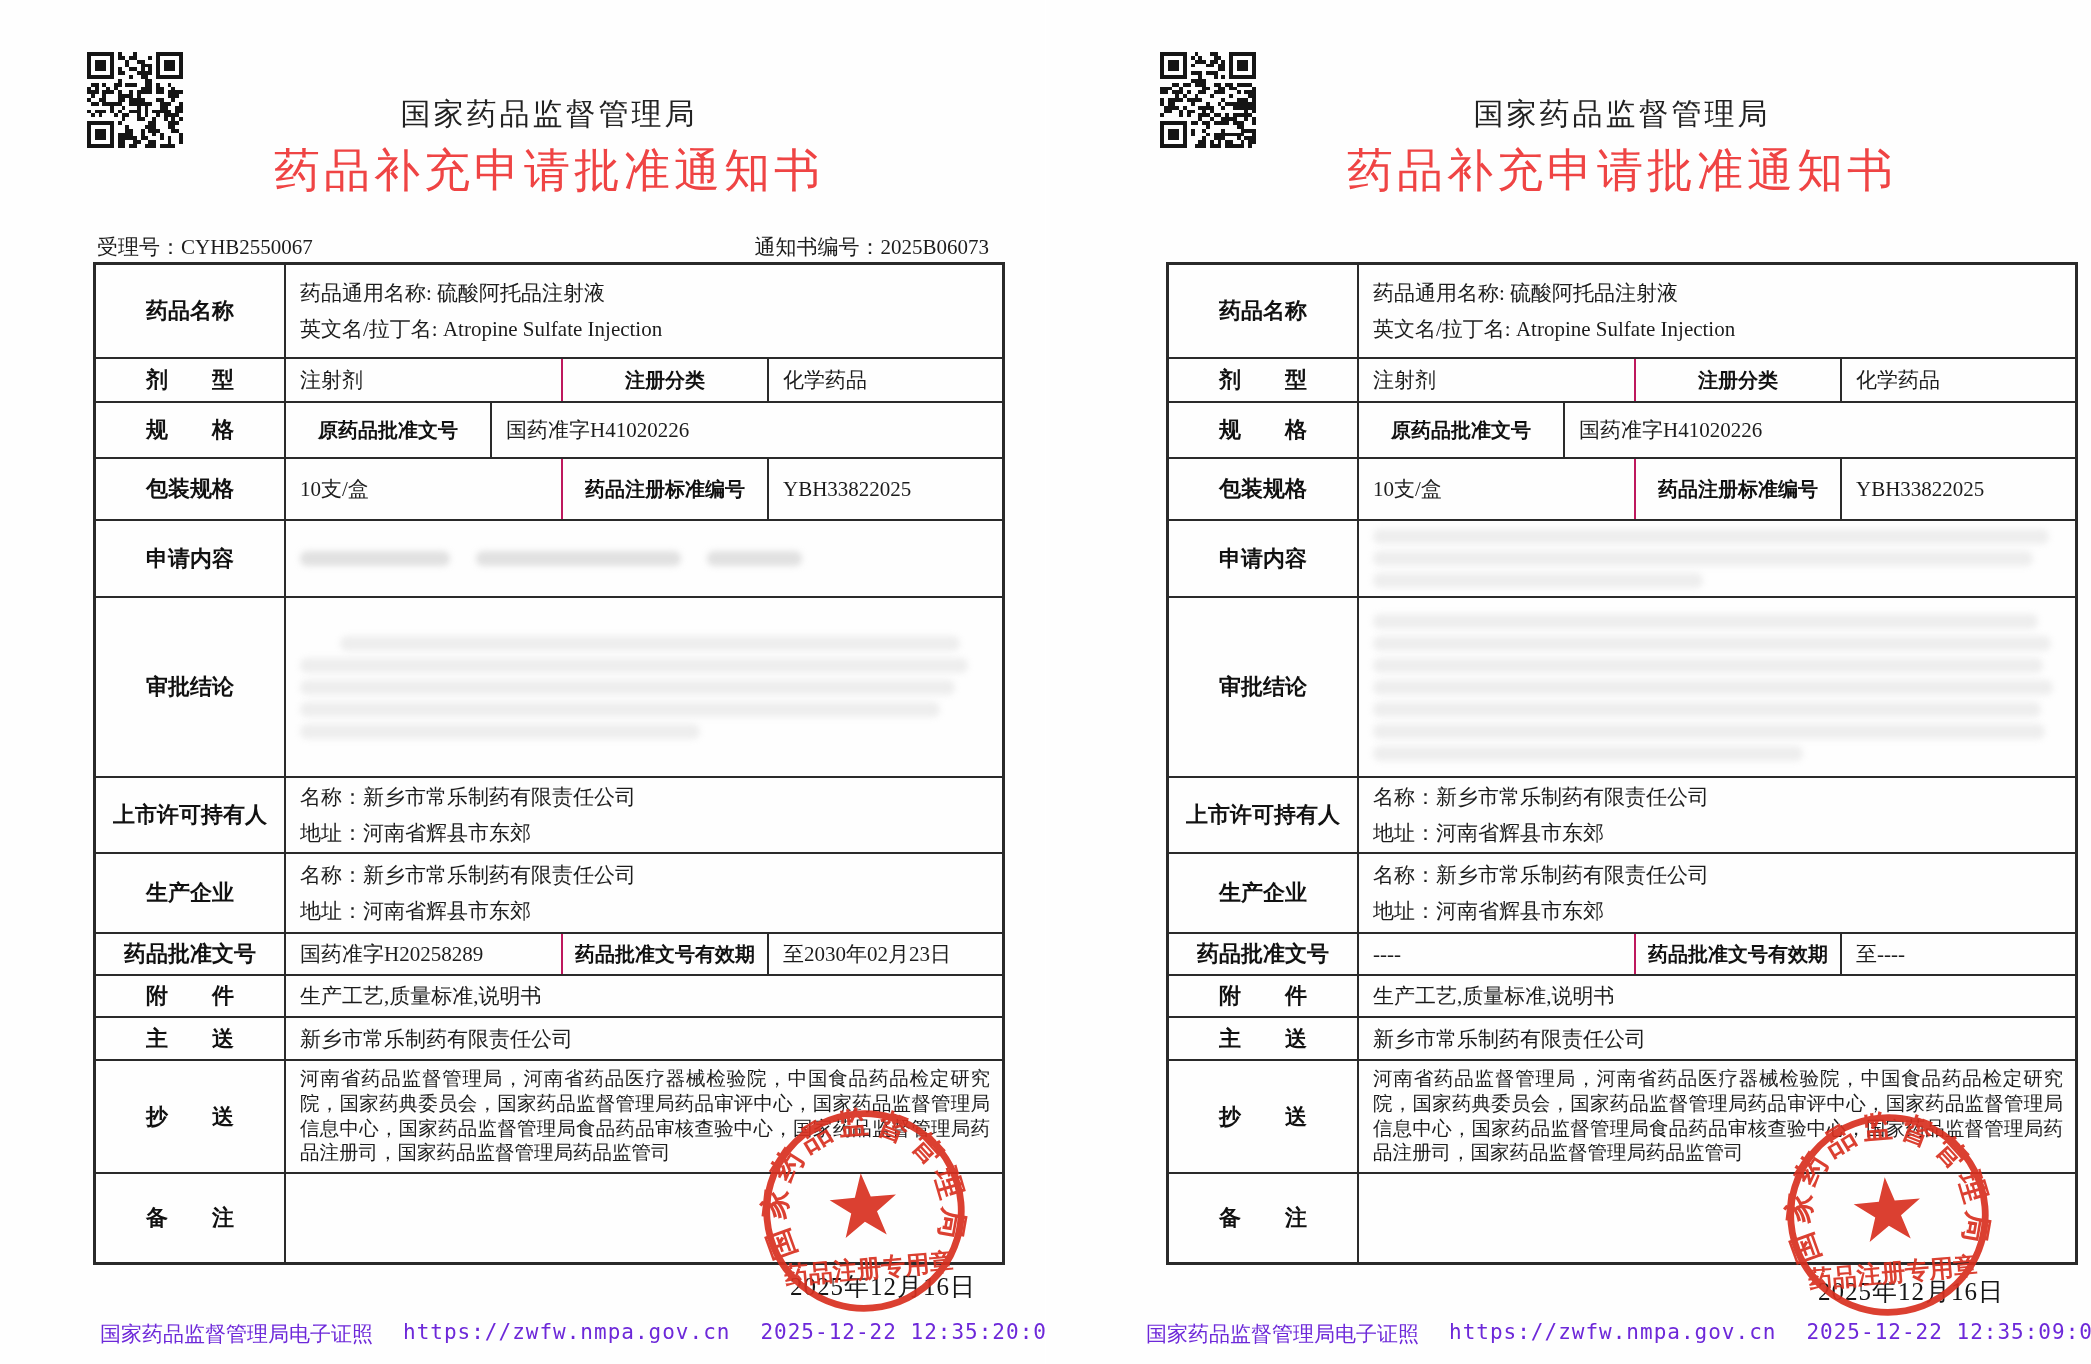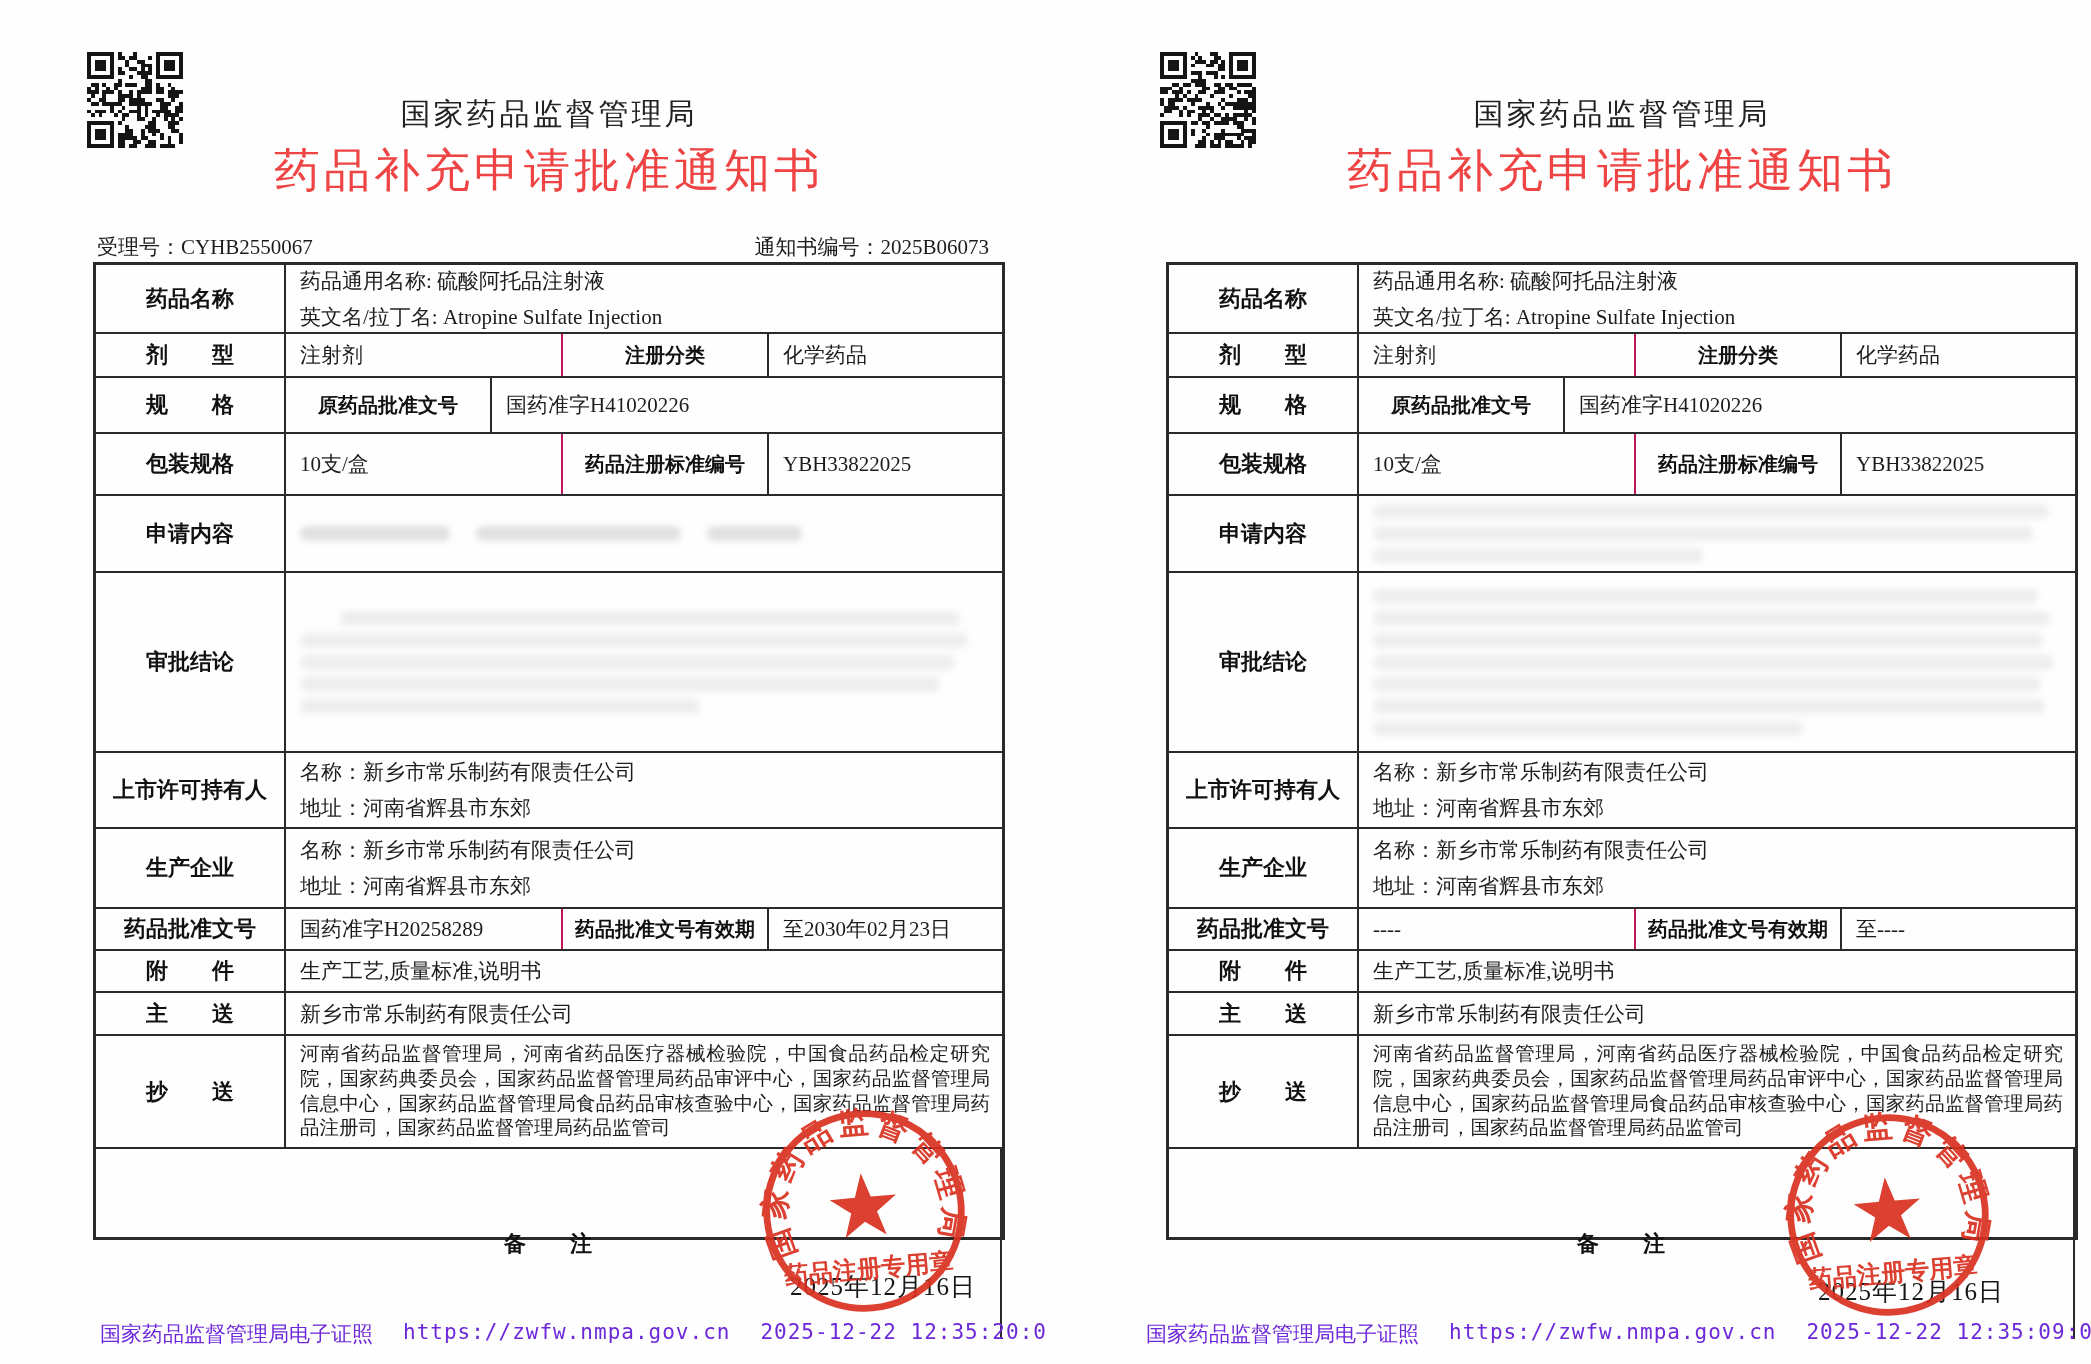--- a/index.html
+++ b/index.html
@@ -26,22 +26,22 @@
   .meta {
     position:absolute; top:233px; left:var(--tl); width:912px; box-sizing:border-box;
     display:flex; justify-content:space-between; font-size:21px; padding:0 16px 0 4px;
   }
 
   .tbl {
     position:absolute; top:262px; left:var(--tl); width:912px; box-sizing:border-box;
     border:3px solid #2a2a2a; background:transparent;
   }
   .row { display:flex; box-sizing:border-box; border-bottom:2px solid #2a2a2a; }
-  .row:last-child { border-bottom:none;flex-direction:column; }
-  .r1{height:69px}.r2{height:44px}.r3{height:56px}.r4{height:62px}.r5{height:77px}
+  .row:last-child { border-bottom:none; }
+  .r1{height:94px}.r2{height:44px}.r3{height:56px}.r4{height:62px}.r5{height:77px}
   .r6{height:180px}.r7{height:76px}.r8{height:80px}.r9{height:42px}.r10{height:42px}
   .r11{height:43px}.r12{height:113px}.r13{height:88px}
 
   .cl {
     flex:0 0 190px; box-sizing:border-box; border-right:2px solid #2a2a2a;
     display:flex; align-items:center; justify-content:center; text-align:center;
     font-weight:bold; font-size:22px; padding:0 6px; color:#111;
   }
   .cv {
     flex:1; box-sizing:border-box; display:flex; flex-direction:column;

